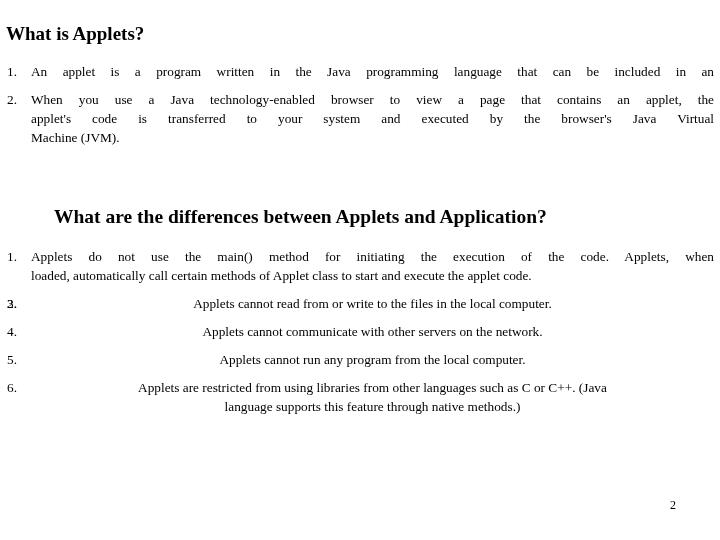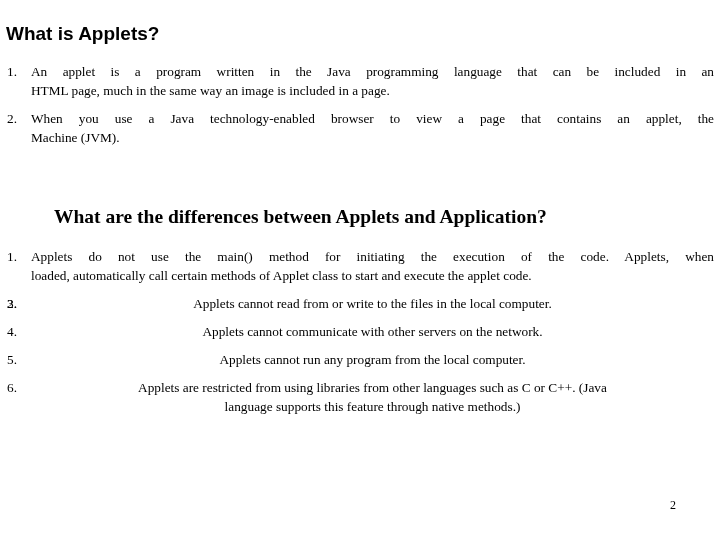--- a/index.html
+++ b/index.html
@@ -97,36 +97,36 @@
     font-size: 12px;
     line-height: 14px;
     color: #000000;
   }
 </style>
 </head>
 <body>
 
 <div class="slide">
 
-  <div class="heading-sans" style="top:23px;">What is Applets?</div>
+  <div class="heading-sans" style="top:23px;font-family:Liberation Serif, serif;">What is Applets?</div>
 
   <div class="list-block" style="top:62px;">
 
     <div class="li">
       <span class="marker">1.</span>
       <span class="body">
         <span class="jline">An applet is a program written in the Java programming language that can be included in an</span>
-        <span class="jline last">HTML page, much in the same way an image is included in a page.</span>
       </span>
     </div>
 
     <div class="li">
       <span class="marker">2.</span>
       <span class="body">
         <span class="jline">When you use a Java technology-enabled browser to view a page that contains an applet, the</span>
+        <span class="jline">applet's code is transferred to your system and executed by the browser's Java Virtual</span>
         <span class="jline last">Machine (JVM).</span>
       </span>
     </div>
 
   </div>
 
   <div class="heading-serif" style="top:205px;margin-left:48px;">What are the differences between Applets and Application?</div>
 
   <div class="list-block" style="top:247px;">
 

